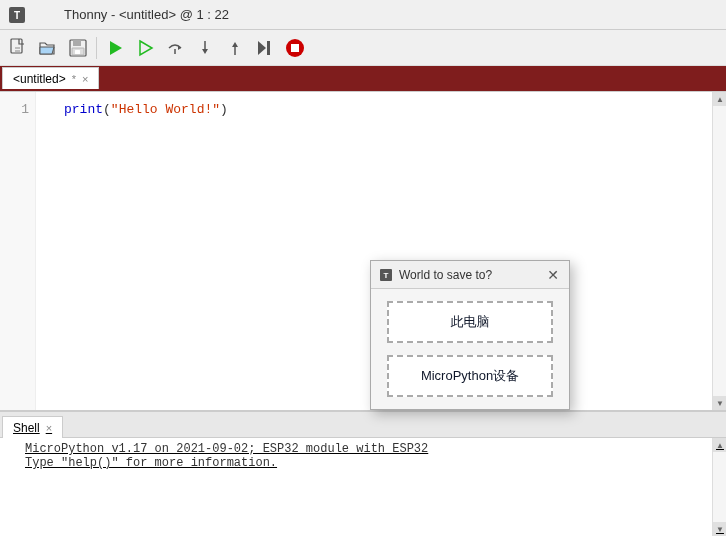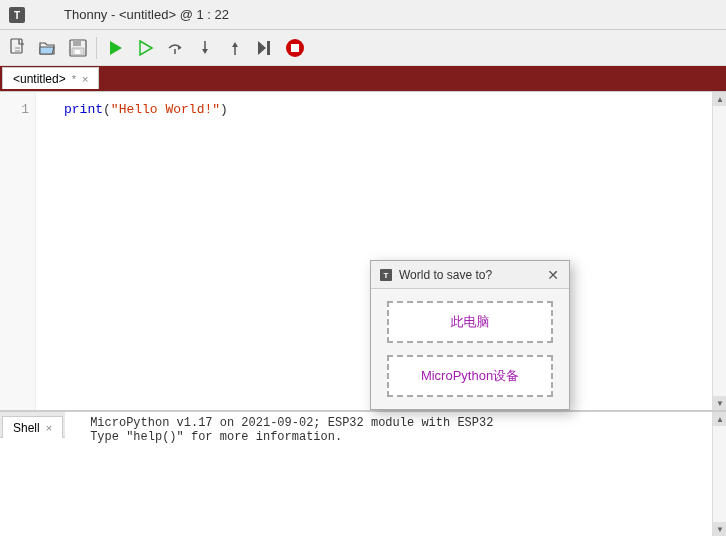--- a/index.html
+++ b/index.html
@@ -139,21 +139,22 @@
       position: relative;
       overflow: hidden;
     }
 
     
     #shell-panel {
       height: 126px;
       background: #fff;
       border-top: 2px solid #ccc;
       display: flex;
-      flex-direction: row;
+      flex-direction: column;
+      text-decoration: underline;
     }
     #shell-tab-bar {
       height: 26px;
       display: flex;
       align-items: flex-end;
       background: #e8e8e8;
       border-bottom: 1px solid #ccc;
       padding: 0 2px;
     }
     .shell-tab {
@@ -228,21 +229,21 @@
       gap: 12px;
     }
     .dialog-btn {
       width: 100%;
       padding: 10px 0;
       border: 2px dashed #aaa;
       background: #ffffff;
       font-size: 13px;
       text-align: center;
       cursor: pointer;
-      color: #a21caf;
+      color: #0f172a;
       font-weight: 500;
     }
 
     
     .right-scrollbar {
       width: 14px;
       background: #f5f5f5;
       border-left: 1px solid #ddd;
       display: flex;
       flex-direction: column;

